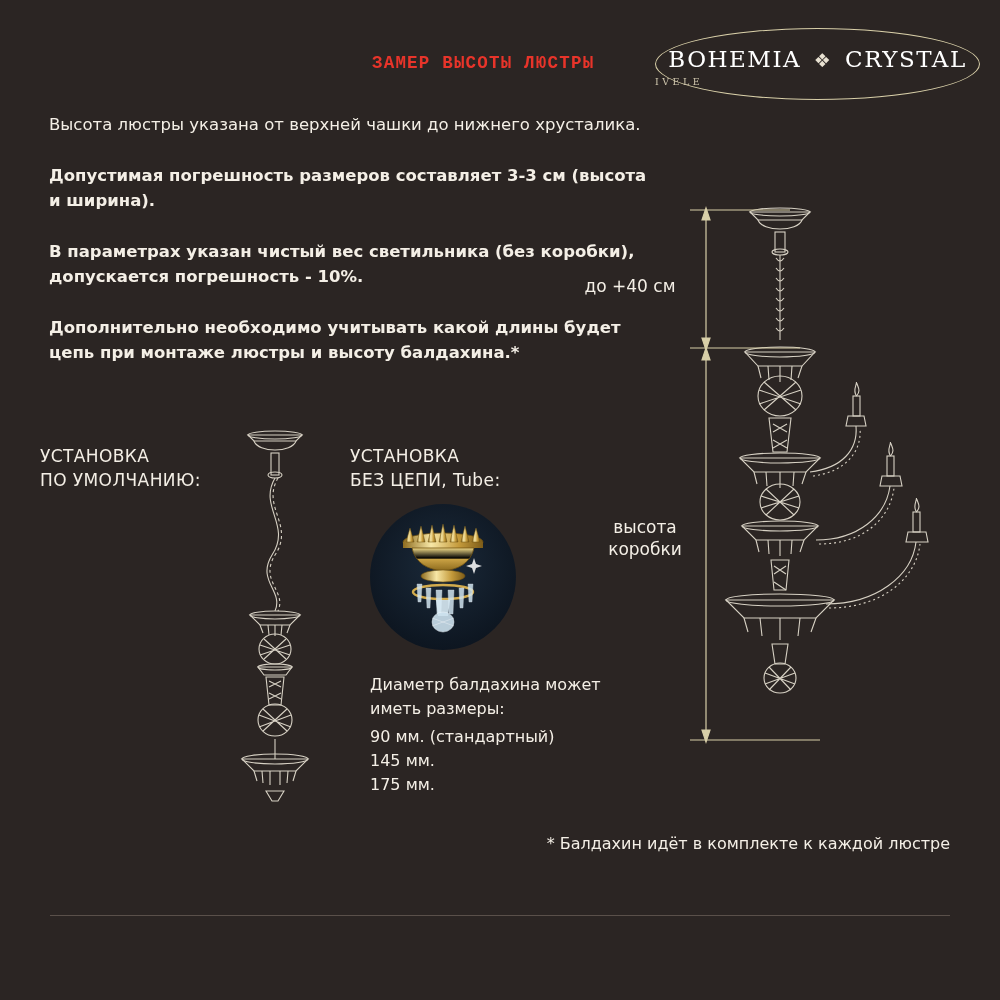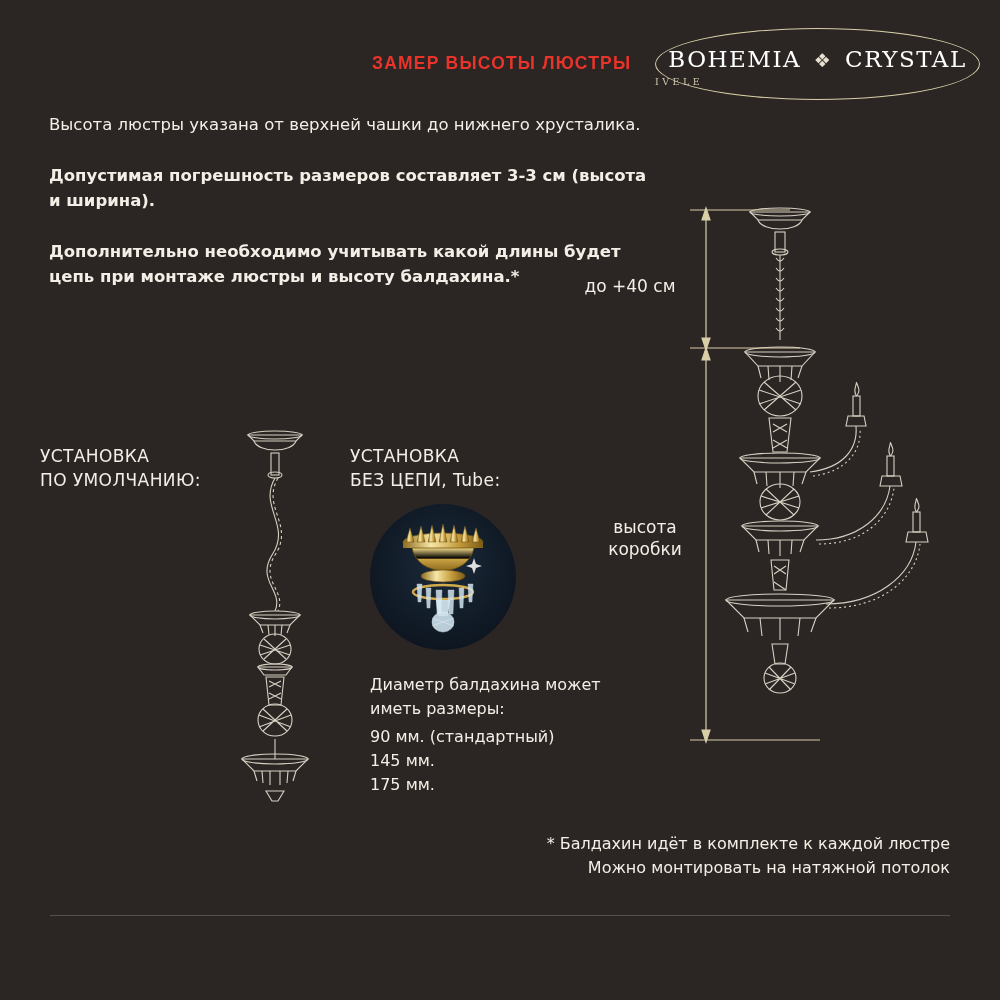--- a/index.html
+++ b/index.html
@@ -23,21 +23,21 @@
 
   
   .title {
     position: absolute;
     left: 372px;
     top: 53px;
     font-size: 17.5px;
     font-weight: bold;
     letter-spacing: 1.2px;
     color: #e8342a;
-    font-family: Liberation Sans, sans-serif;
+    font-family: Liberation Mono, monospace;
   }
   .logo {
     position: absolute;
     left: 655px;
     top: 28px;
     width: 325px;
     height: 72px;
   }
   .logo .ellipse {
     position: absolute;
@@ -182,39 +182,39 @@
     <div class="ellipse"></div>
     <div class="brand">
       <span>BOHEMIA</span><span class="diamond">❖</span><span>CRYSTAL</span>
     </div>
     <div class="sub">IVELE</div>
   </div>
 
   <div class="paragraphs">
     <p>Высота люстры указана от верхней чашки до нижнего хрусталика.</p>
     <p class="bold">Допустимая погрешность размеров составляет 3-3 см (высота и ширина).</p>
+    <p class="bold">В параметрах указан чистый вес светильника (без коробки), допускается погрешность - 10%.</p>
     <p class="bold">Дополнительно необходимо учитывать какой длины будет цепь при монтаже люстры и высоту балдахина.*</p>
   </div>
 
   <div class="sect-label" id="label-default" style="white-space:pre-line;">УСТАНОВКА
 ПО УМОЛЧАНИЮ:</div>
   <div class="sect-label" id="label-nochain" style="white-space:pre-line;">УСТАНОВКА
 БЕЗ ЦЕПИ, Tube:</div>
 
   <div class="diam-text" style="white-space:pre-line;">Диаметр балдахина может
 иметь размеры:</div>
   <div class="sizes">
     <div>90 мм. (стандартный)</div>
     <div>145 мм.</div>
     <div>175 мм.</div>
   </div>
 
   <div class="footnotes">
     <div>* Балдахин идёт в комплекте к каждой люстре</div>
-    <div>Можно монтировать на натяжной потолок</div>
   </div>
 
   <div class="bottom-rule"></div>
 
   <div class="meas-label" id="meas-top">до +40 см</div>
   <div class="meas-label" id="meas-height" style="white-space:pre-line;">высота
 коробки</div>
 
   <svg class="sv" style="left:200px; top:415px;" width="150" height="400" viewBox="0 0 150 400">
     <g stroke="#e6e0d2" stroke-width="1.1" fill="none" opacity="0.92">

